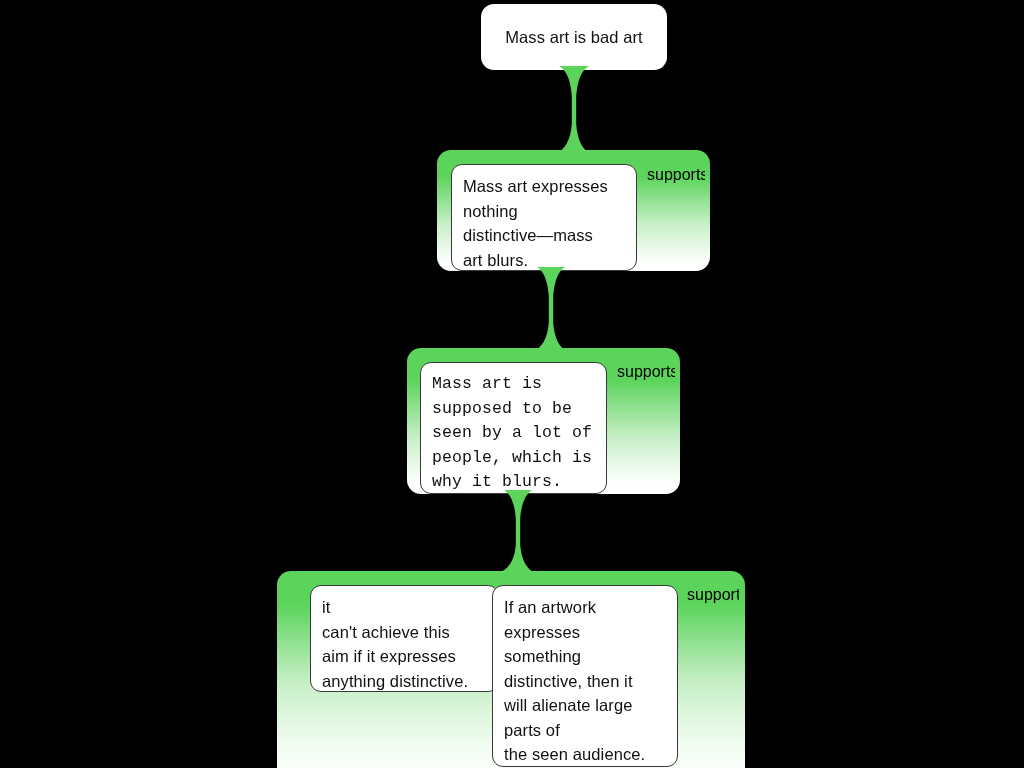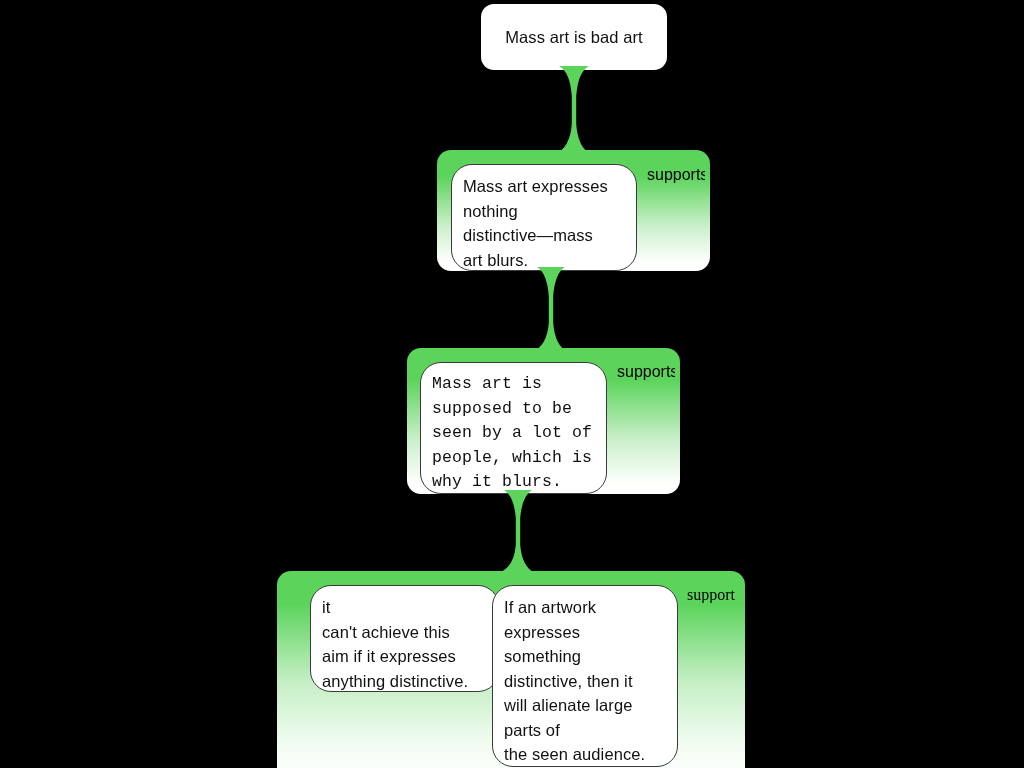--- a/index.html
+++ b/index.html
@@ -30,21 +30,21 @@
     color: #000000;
     white-space: nowrap;
     overflow: hidden;
   }
 
   
   .claimbox {
     position: absolute;
     background: #ffffff;
     border: 1.6px solid #3a3a3a;
-    border-radius: 21px;
+    border-radius: 11px;
     box-sizing: border-box;
     overflow: hidden;
   }
   .claimtext {
     position: absolute;
     left: 11px;
     top: 9px;
     right: 6px;
     font-size: 16.5px;
     line-height: 24.5px;
@@ -120,21 +120,21 @@
   </div>
 
   <div class="connector" style="left:495px; top:490px; width:46px; height:83px;">
     <svg width="46" height="83" viewBox="0 0 46 83">
       <path d="M 9 0 L 37 0 Q 27 6 25.2 28 L 25.2 55 Q 27 77 40 83 L 4 83 Q 19 77 20.8 55 L 20.8 28 Q 19 6 9 0 Z" fill="#5CD45C"></path>
     </svg>
   </div>
 
   <div class="panel" style="left:277px; top:571px; width:468px; height:210px;
               background-image:linear-gradient(to bottom, #5CD45C 0%, #5CD45C 16%, #c4eec4 52%, #f1fcf1 82%, #ffffff 100%);">
-    <div class="panel-label" style="left:410px; top:16px; width:52px;font-family:Liberation Serif, serif;">support</div>
+    <div class="panel-label" style="left:410px; top:16px; width:52px;">support</div>
   </div>
 
   <div class="claimbox" style="left:310px; top:585px; width:189px; height:107px;">
     <div class="claimtext">it
 can't achieve this
 aim if it expresses
 anything distinctive.</div>
   </div>
 
   <div class="claimbox" style="left:492px; top:585px; width:186px; height:182px;">

